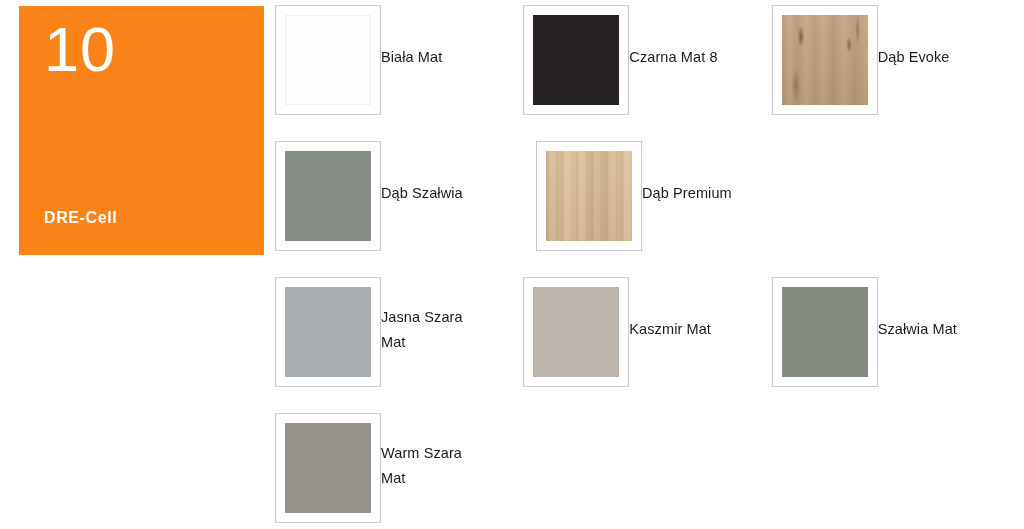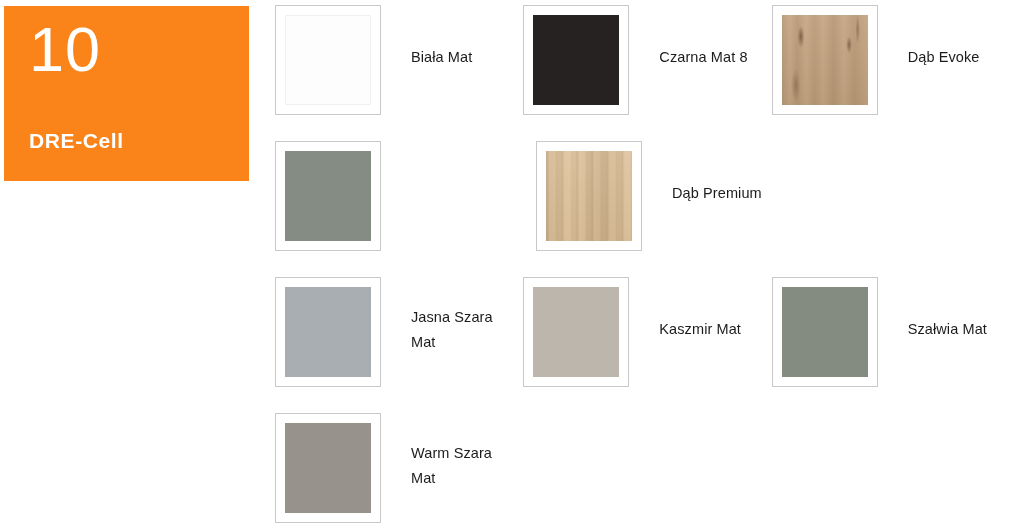--- a/index.html
+++ b/index.html
@@ -12,42 +12,42 @@
     height: 529px;
     position: relative;
     overflow: hidden;
     font-family: "Liberation Sans", sans-serif;
     color: #1a1a1a;
   }
 
   
   #brand-panel {
     position: absolute;
-    left: 4px;
+    left: 19px;
     top: 6px;
     width: 245px;
-    height: 175px;
+    height: 249px;
     background: #fa8419;
     box-sizing: border-box;
   }
   #brand-number {
     position: absolute;
     left: 25px;
     top: 12px;
     font-size: 63px;
     font-weight: 300;
     letter-spacing: 1px;
     color: #ffffff;
     line-height: 1;
   }
   #brand-name {
     position: absolute;
     left: 25px;
     bottom: 28px;
-    font-size: 21px;
+    font-size: 16px;
     font-weight: bold;
     letter-spacing: 0.6px;
     color: #ffffff;
   }
 
   
   #swatch-grid {
     position: absolute;
     left: 275px;
     top: 5px;
@@ -70,21 +70,20 @@
     box-sizing: border-box;
     padding: 9px;
     flex: 0 0 auto;
   }
   .swatch-fill {
     width: 100%;
     height: 100%;
     box-sizing: border-box;
   }
   .swatch-label {
-    margin-left: 30px;
     width: 108px;
     font-size: 14.5px;
     line-height: 25px;
     color: #1c1c1c;
     letter-spacing: 0.1px;
     padding-top: 40px;
   }
   .swatch-item.two-line .swatch-label { padding-top: 28px; }
   .swatch-item.empty { visibility: hidden; }
 
@@ -176,20 +175,21 @@
           <div class="swatch-fill surf-wood knotty" style="--c: #c2a17c; background-color: rgb(194, 161, 124);"></div>
         </div>
         <div class="swatch-label">Dąb Evoke</div>
       </div>
     </div>
     <div class="swatch-row">
       <div class="swatch-item">
         <div class="swatch-card" style="border-color: rgb(201, 201, 201);">
           <div class="swatch-fill surf-solid" style="--c: #848c84; background: rgb(132, 140, 132);"></div>
         </div>
+        <div class="swatch-label">Dąb Szałwia</div>
       </div>
       <div class="swatch-item">
         <div class="swatch-card" style="border-color: rgb(201, 201, 201);">
           <div class="swatch-fill surf-wood striped" style="--c: #ddbe93; background-color: rgb(221, 190, 147);"></div>
         </div>
         <div class="swatch-label">Dąb Premium</div>
       </div>
     </div>
     <div class="swatch-row">
       <div class="swatch-item two-line">

